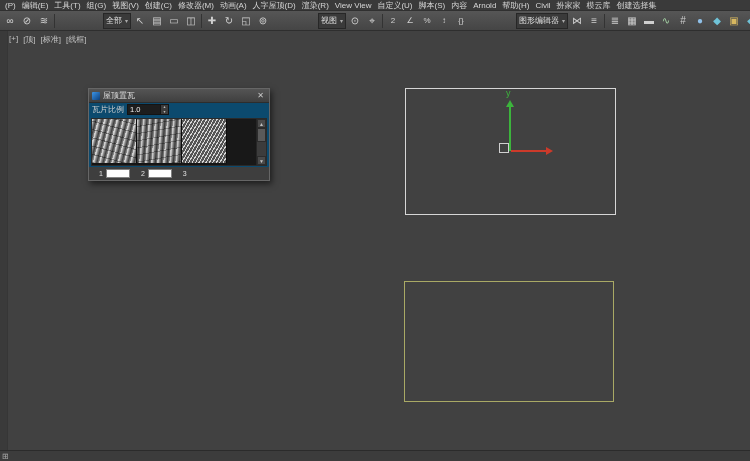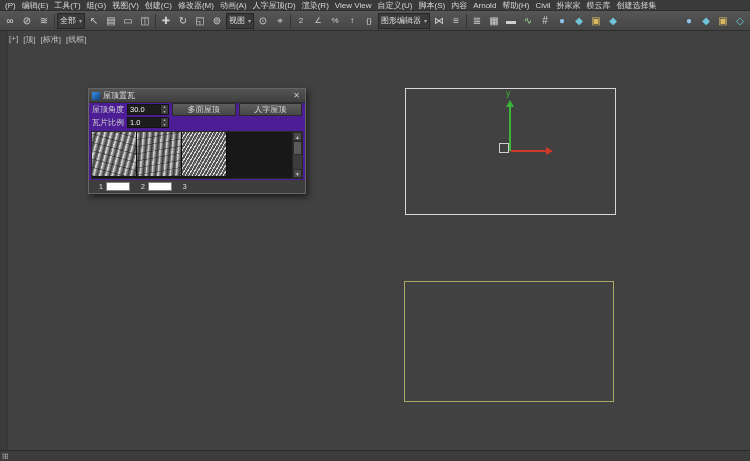--- a/index.html
+++ b/index.html
@@ -27,21 +27,21 @@
     font-size:10px;line-height:16px;color:#cfcfcf;border-radius:2px;cursor:default;
   }
   .tb-icon.small{font-size:8px;}
   .c-teal{color:#6fc3d8;}
   .c-gold{color:#d8b860;}
   .c-green{color:#a8d8a8;}
   .c-blue{color:#8fc0e8;}
   .tb-sep{width:1px;height:14px;background:#333;flex:0 0 auto;margin:0 1px;}
   .tb-dropdown{
     height:14px;background:#3a3a3a;border:1px solid #272727;color:#ddd;
-    font-size:8px;display:flex;align-items:center;padding:0 2px;gap:3px;flex:0 0 auto;cursor:default;
+    font-size:8px;display:flex;align-items:center;padding:0 2px;gap:3px;flex:0 0 auto;cursor:default;margin-left:46px;
   }
   .dd-arrow{font-size:6px;color:#aaa;}
   .tb-spacer{flex:1 1 auto;}
   
   .viewport{
     position:absolute;top:31px;left:0;right:0;bottom:11px;background:#414141;overflow:hidden;
   }
   .left-strip{position:absolute;left:0;top:0;bottom:0;width:7px;background:#3a3a3a;border-right:1px solid #363636;}
   .vp-labels{position:absolute;left:9px;top:3px;display:flex;gap:5px;font-size:8px;color:#c2c2c2;}
   .vp-label{cursor:default;}
@@ -50,21 +50,21 @@
   .rect-unsel{position:absolute;left:404px;top:250px;width:208px;height:119px;border:1px solid var(--rect-unselected,#a9a965);}
   
   .axis-y-line{position:absolute;left:509px;top:76px;width:2px;height:44px;background:var(--axis-y,#3cb43c);}
   .axis-y-head{position:absolute;left:506px;top:69px;width:0;height:0;border-left:4px solid transparent;border-right:4px solid transparent;border-bottom:7px solid var(--axis-y,#3cb43c);}
   .axis-y-label{position:absolute;left:506px;top:58px;font-size:9px;line-height:9px;color:var(--axis-y,#3cb43c);}
   .axis-x-line{position:absolute;left:511px;top:119px;width:35px;height:2px;background:var(--axis-x,#cc3a2a);}
   .axis-x-head{position:absolute;left:546px;top:116px;width:0;height:0;border-top:4px solid transparent;border-bottom:4px solid transparent;border-left:7px solid var(--axis-x,#cc3a2a);}
   .plane-square{position:absolute;left:499px;top:112px;width:8px;height:8px;border:1px solid #d0d0d0;}
   
   .dialog{
-    position:absolute;left:88px;top:57px;width:218px;background:#4c1d95;
+    position:absolute;left:88px;top:57px;width:182px;background:#0c4a6e;
     border:1px solid #666;box-shadow:2px 3px 6px rgba(0,0,0,.55);
     font-size:8px;color:#d5d5d5;box-sizing:border-box;
   }
   .dlg-title{height:13px;background:linear-gradient(#545454,#3f3f3f);display:flex;align-items:center;gap:3px;padding:0 3px;border-bottom:1px solid #2d2d2d;}
   .dlg-icon{width:8px;height:8px;flex:0 0 auto;background:linear-gradient(135deg,#3c95e8,#0c3f7c);border-radius:1px;}
   .dlg-title-text{flex:1 1 auto;font-size:8px;color:#e2e2e2;overflow:hidden;white-space:nowrap;}
   .dlg-close{flex:0 0 auto;width:11px;text-align:center;font-size:8px;color:#c8c8c8;cursor:default;}
   .dlg-row{display:flex;align-items:center;gap:3px;padding:1px 3px;height:11px;}
   .dlg-label{flex:0 0 auto;color:#cfcfcf;}
   .spin-field{display:flex;align-items:stretch;background:#1d1d1d;border:1px solid #141414;height:9px;width:40px;flex:0 0 auto;}
@@ -199,32 +199,20 @@
 
   <div class="rect-unsel"></div>
 
   <div class="dialog">
     <div class="dlg-title">
       <span class="dlg-icon"></span>
       <span class="dlg-title-text">屋顶置瓦</span>
       <span class="dlg-close">✕</span>
     </div>
     <div class="dlg-row">
-      <span class="dlg-label">屋顶角度</span>
-      <span class="spin-field">
-        <span class="spin-val">30.0</span>
-        <span class="spin-btns">
-          <span class="spin-up">▴</span>
-          <span class="spin-down">▾</span>
-        </span>
-      </span>
-      <span class="dlg-btn">多面屋顶</span>
-      <span class="dlg-btn">人字屋顶</span>
-    </div>
-    <div class="dlg-row">
       <span class="dlg-label">瓦片比例</span>
       <span class="spin-field">
         <span class="spin-val">1.0</span>
         <span class="spin-btns">
           <span class="spin-up">▴</span>
           <span class="spin-down">▾</span>
         </span>
       </span>
     </div>
     <div class="thumb-area">

